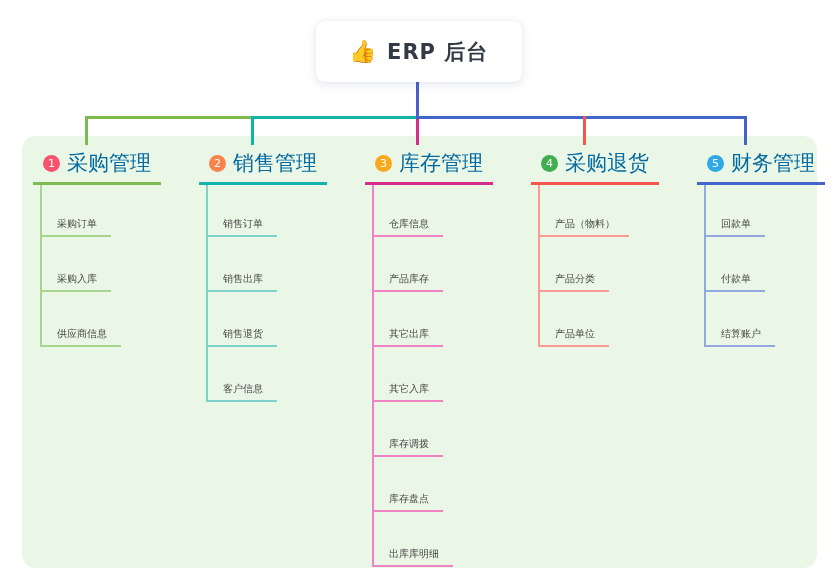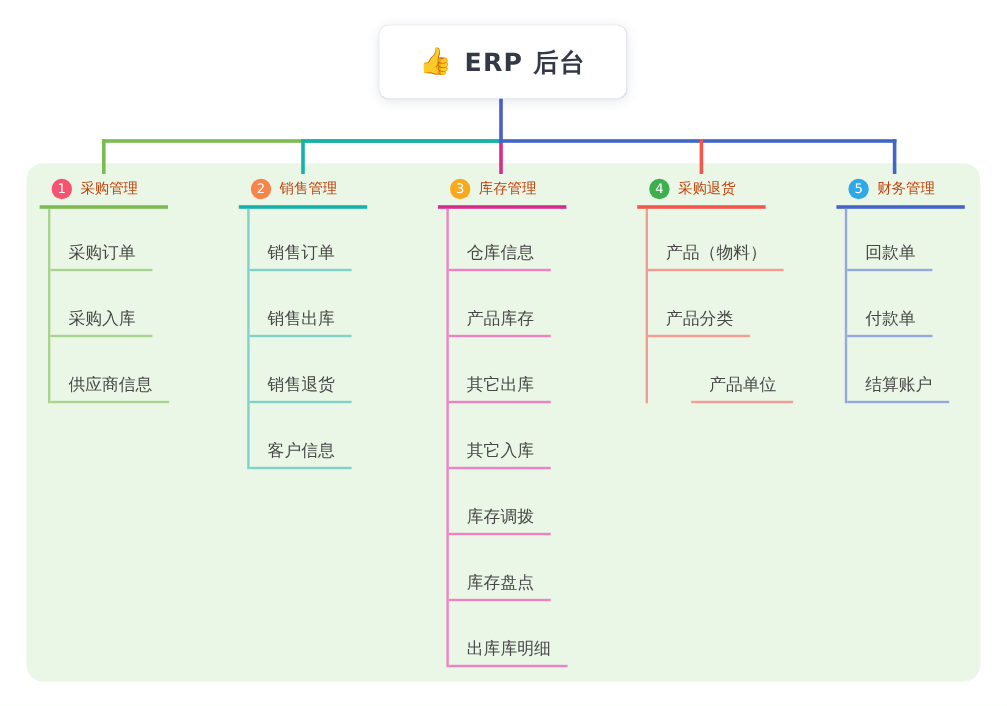--- a/index.html
+++ b/index.html
@@ -36,29 +36,29 @@
     display: flex; align-items: center;
     min-width: 107px; width: fit-content;
     padding: 4px 10px 5px 10px;
     border-bottom: 3px solid #000;
   }
   .badge {
     width: 17px; height: 17px; border-radius: 50%;
     color: #fff; font-size: 11px; line-height: 17px; text-align: center;
     flex: 0 0 17px; font-weight: 500;
   }
-  .branch-text { font-size: 12px; color: #c2410c; font-weight: 500; margin-left: 7px; white-space: nowrap; }
+  .branch-text { font-size: 21px; color: #0369a1; font-weight: 500; margin-left: 7px; white-space: nowrap; }
 
   .children { margin-left: 7px; border-left: 2px solid #000; }
   .child {
     height: 55px; width: fit-content;
     display: flex; align-items: flex-end;
     padding: 0 14px 4px 15px;
     border-bottom: 2px solid #000;
-    font-size: 14px; color: #474747; white-space: nowrap;
+    font-size: 10px; color: #474747; white-space: nowrap;
   }
   .child:first-child { height: 52px; }
 </style>
 </head>
 <body>
 
 <div id="canvas">
   <div class="panel" style="background: rgb(235, 247, 230);"></div>
 
   <div class="root-card">
@@ -117,21 +117,21 @@
         </div>
       </div>
       <div class="col" style="left: 531px; top: 145px;">
         <div class="branch-label" style="border-bottom-color: rgb(244, 86, 76);">
           <span class="badge" style="background: rgb(63, 174, 79);">4</span>
           <span class="branch-text">采购退货</span>
         </div>
         <div class="children" style="border-left-color: rgb(247, 156, 146);">
           <div class="child" style="border-bottom-color: rgb(247, 156, 146);">产品（物料）</div>
           <div class="child" style="border-bottom-color: rgb(247, 156, 146);">产品分类</div>
-          <div class="child" style="border-bottom-color: rgb(247, 156, 146); margin-left: 36px;">产品单位</div>
+          <div class="child" style="border-bottom-color: rgb(247, 156, 146);">产品单位</div>
         </div>
       </div>
       <div class="col" style="left: 697px; top: 145px;">
         <div class="branch-label" style="border-bottom-color: rgb(67, 100, 201);">
           <span class="badge" style="background: rgb(46, 169, 229);">5</span>
           <span class="branch-text">财务管理</span>
         </div>
         <div class="children" style="border-left-color: rgb(148, 168, 224);">
           <div class="child" style="border-bottom-color: rgb(148, 168, 224);">回款单</div>
           <div class="child" style="border-bottom-color: rgb(148, 168, 224);">付款单</div>

